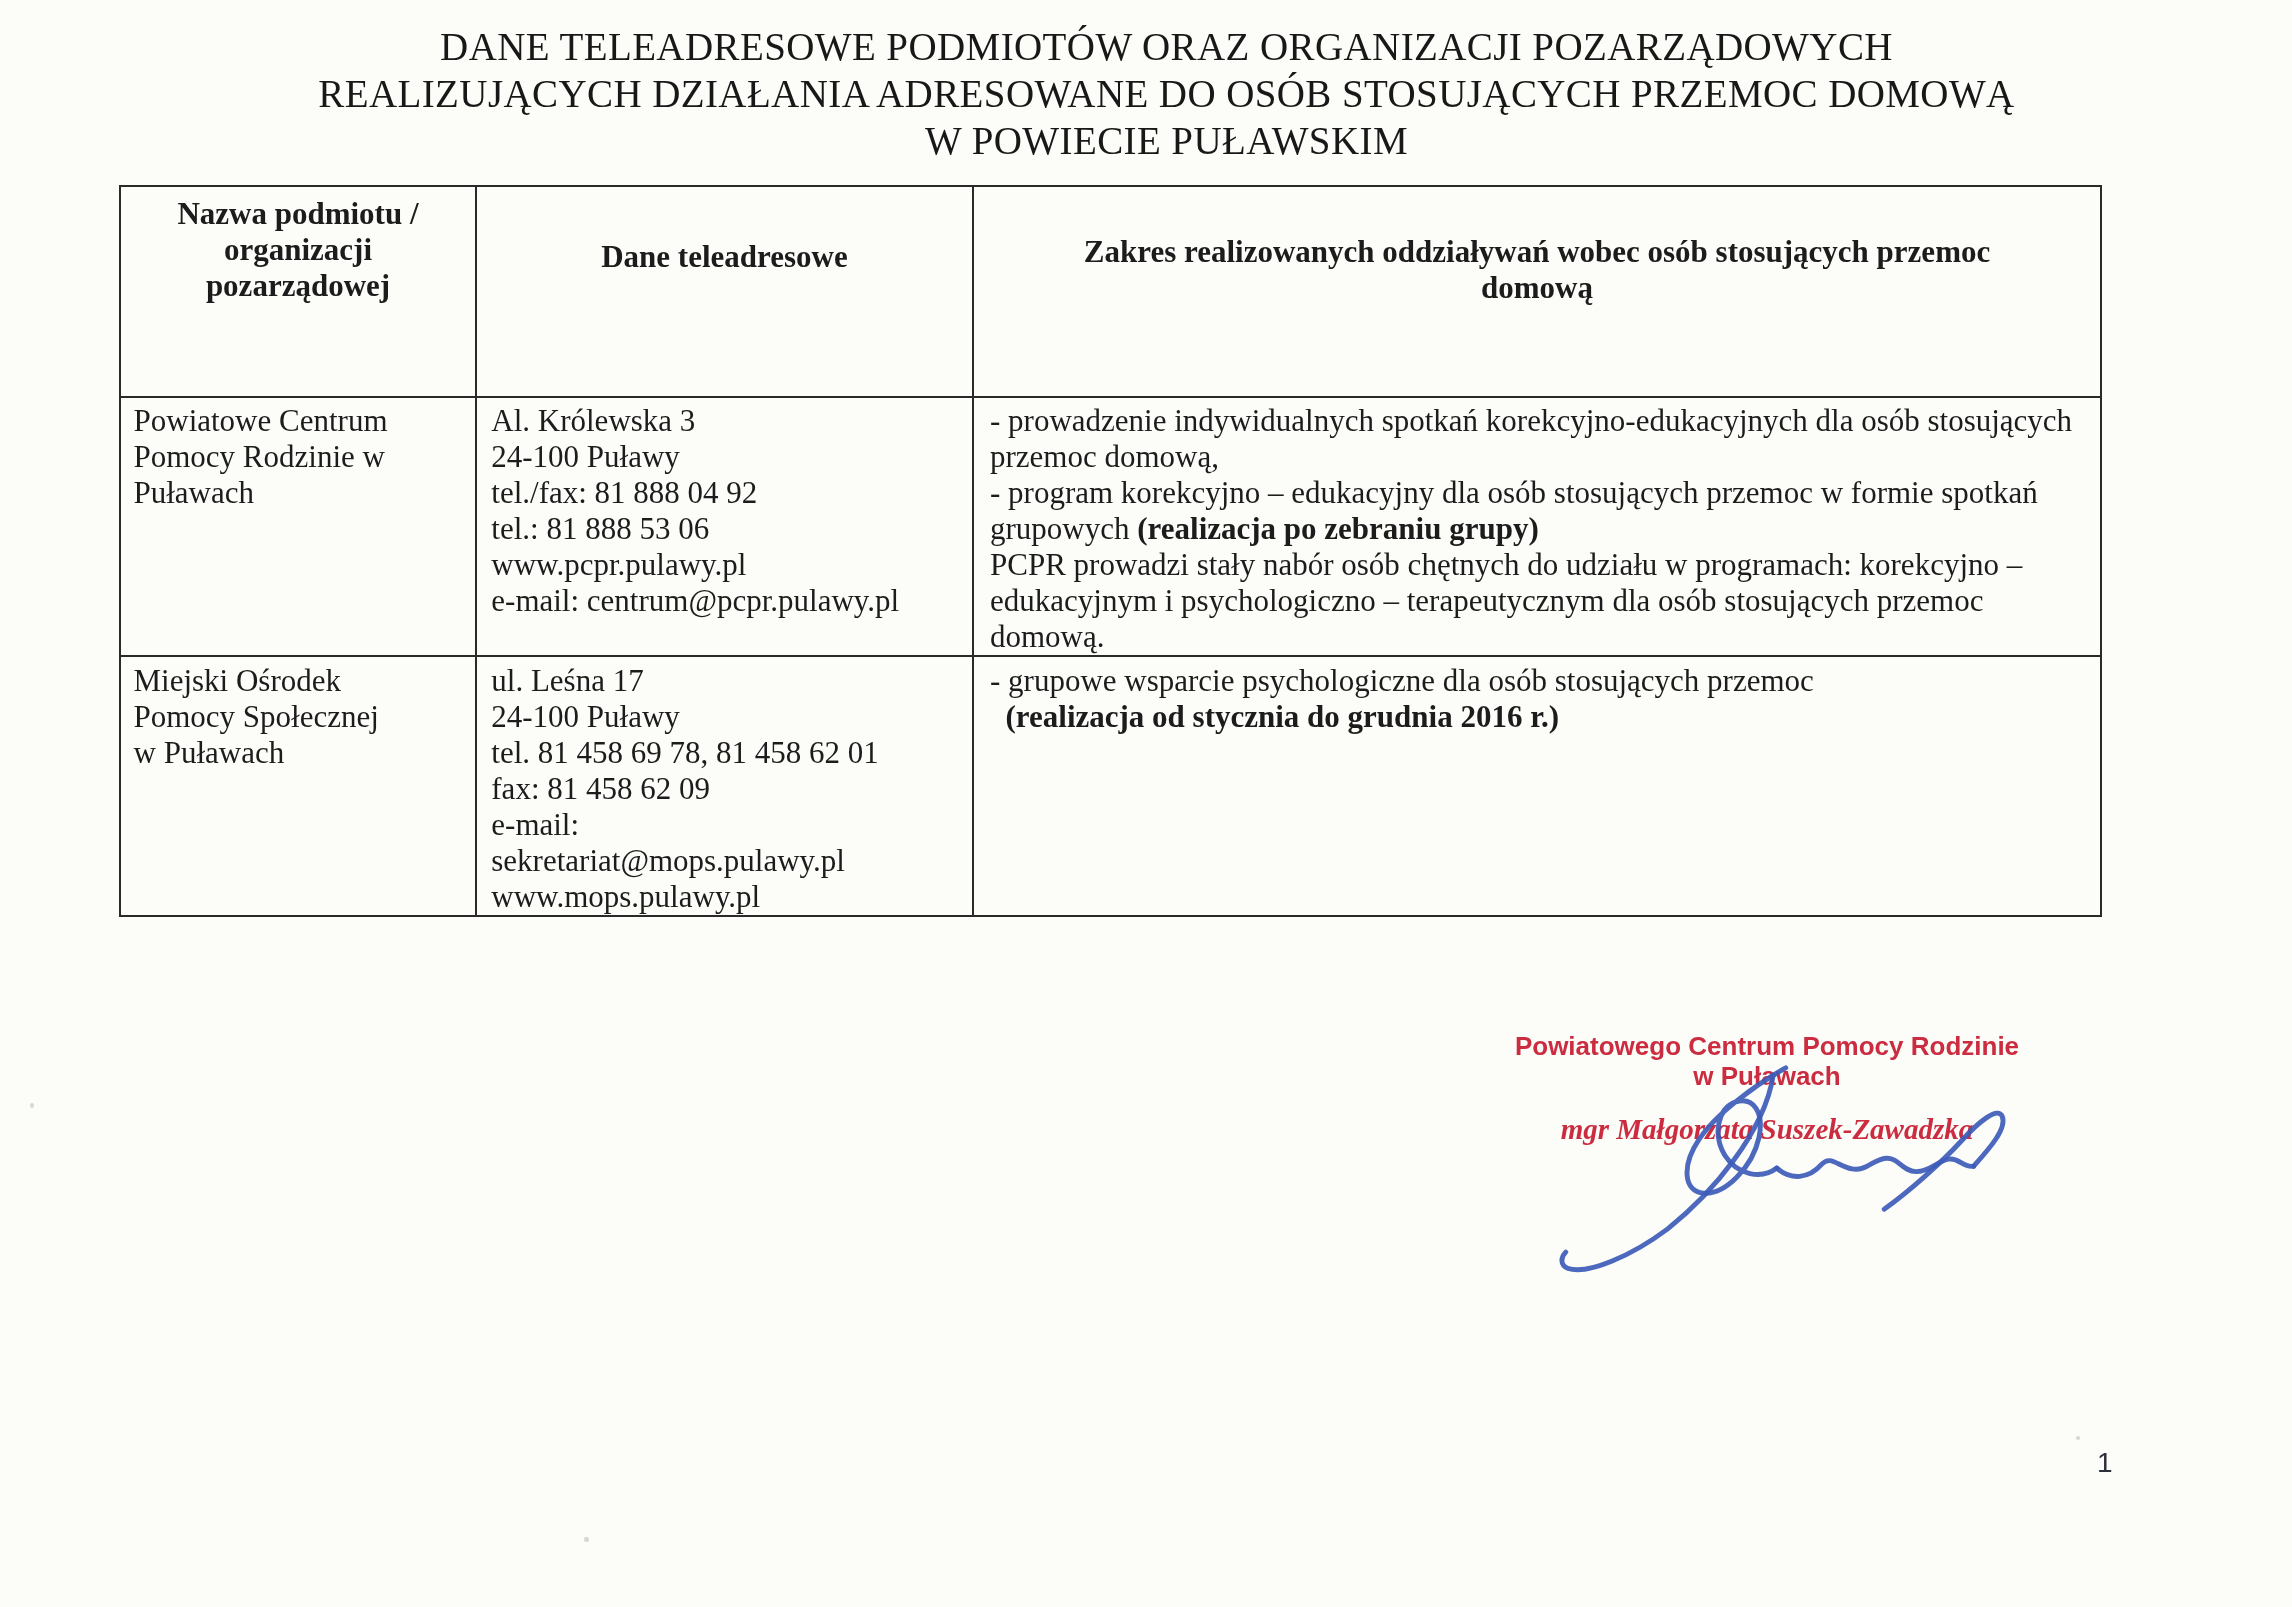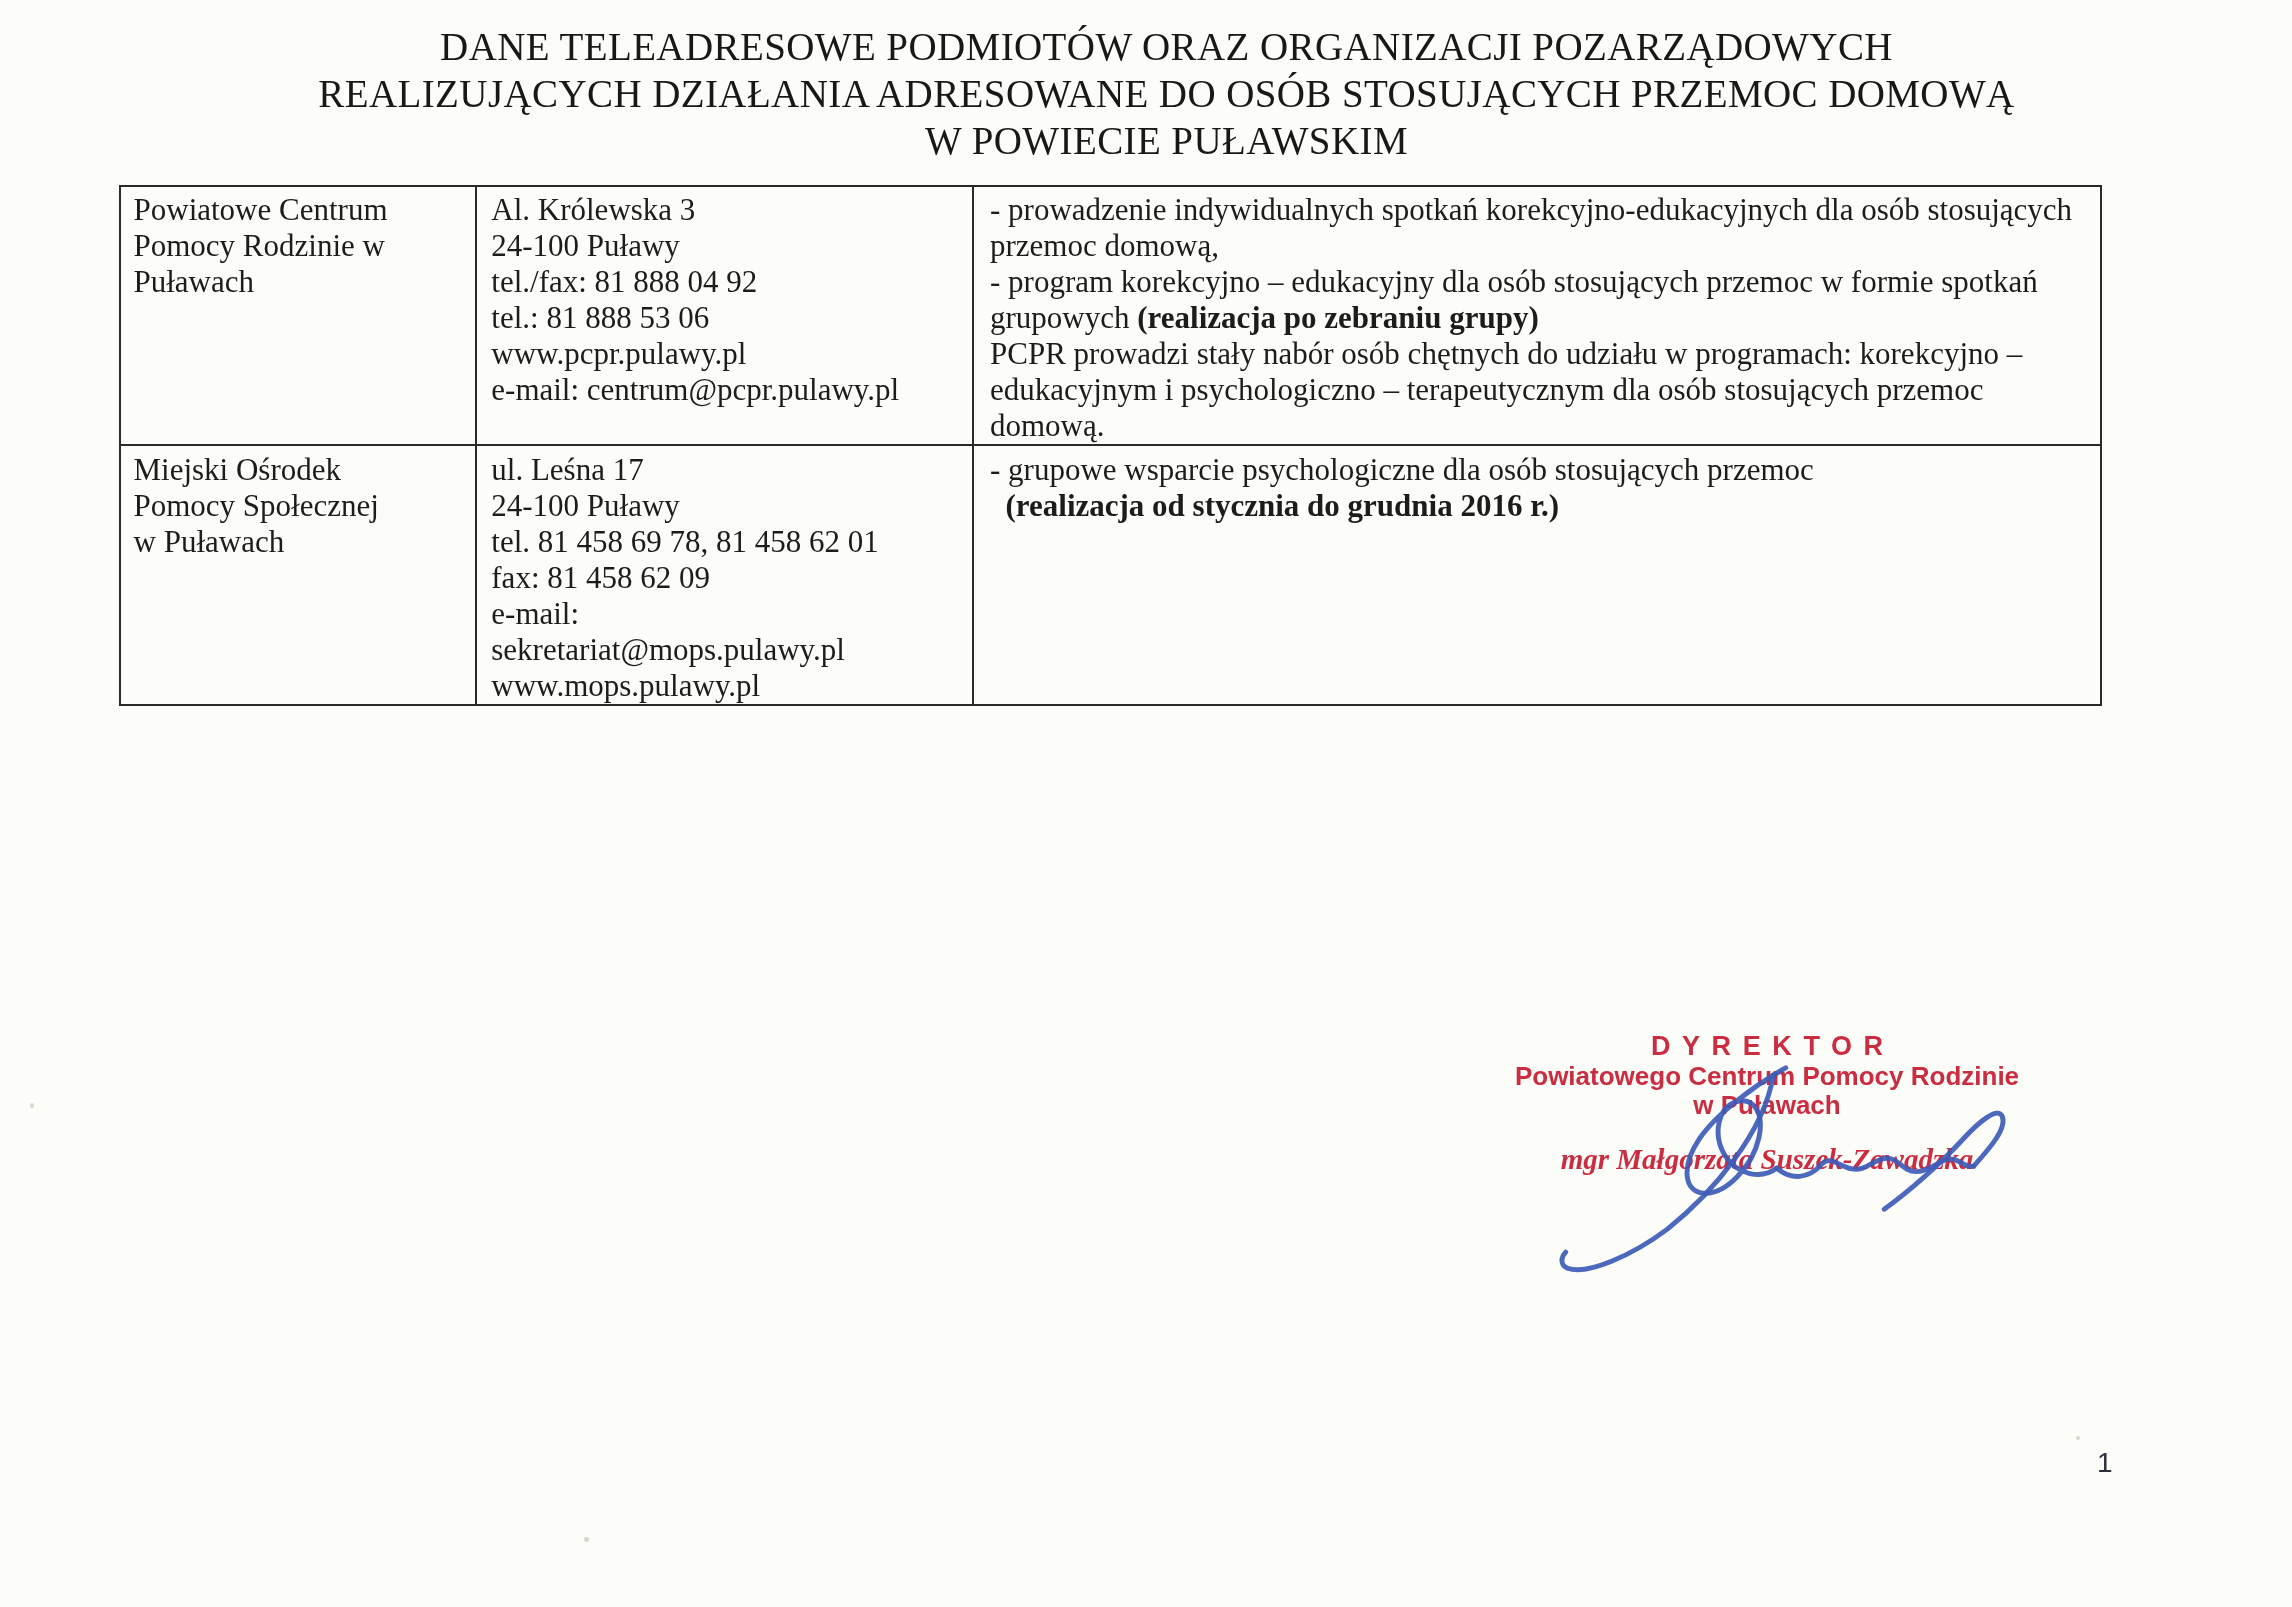--- a/index.html
+++ b/index.html
@@ -91,20 +91,28 @@
   <div class="tline">W POWIECIE PUŁAWSKIM</div>
 </div>
 
 <table class="main">
   <colgroup>
     <col style="width:356px">
     <col style="width:497px">
     <col style="width:1128px">
   </colgroup>
   <tbody>
+      <tr class="hdr">
+    <th class="h1 pre">Nazwa podmiotu /
+organizacji
+pozarządowej</th>
+    <th class="h2 pre">Dane teleadresowe</th>
+    <th class="h3 pre">Zakres realizowanych oddziaływań wobec osób stosujących przemoc
+domową</th>
+  </tr>
   <tr class="r1">
     <td class="c-name pre">Powiatowe Centrum
 Pomocy Rodzinie w
 Puławach</td>
     <td class="c-contact pre">Al. Królewska 3
 24-100 Puławy
 tel./fax: 81 888 04 92
 tel.: 81 888 53 06
 www.pcpr.pulawy.pl
 e-mail: centrum@pcpr.pulawy.pl</td>
@@ -123,21 +131,20 @@
 e-mail:
 sekretariat@mops.pulawy.pl
 www.mops.pulawy.pl</td>
     <td class="c-scope"><span class="prewrap">- grupowe wsparcie psychologiczne dla osób stosujących przemoc
   </span><span class="prewrap bold">(realizacja od stycznia do grudnia 2016 r.)</span><span class="prewrap"></span></td>
   </tr>
 </tbody>
   </table>
 
 <div class="stamp">
-  <div class="s-dir">DYREKTOR</div>
   <div class="s-org">Powiatowego Centrum Pomocy Rodzinie</div>
   <div class="s-org">w Puławach</div>
   <div class="s-name">mgr Małgorzata Suszek-Zawadzka</div>
 </div>
 
 <svg class="signature" viewBox="0 0 550 265" aria-hidden="true">
   <path d="M 282 20 C 250 38 205 70 185 100 C 165 130 168 158 190 160 C 215 162 245 130 252 98 C 258 70 246 52 226 58 C 206 65 200 95 214 118 C 228 140 255 145 272 132"></path>
   <path d="M 268 28 C 258 92 200 160 150 200 C 110 230 60 252 38 244 C 30 241 30 232 36 226"></path>
   <path d="M 272 132 C 288 146 308 144 322 128 C 332 117 340 130 356 133 C 372 136 380 122 394 121 C 408 120 412 136 428 136 C 443 136 452 124 464 122 C 476 120 480 132 492 130"></path>
   <path d="M 492 130 C 508 112 530 88 524 74 C 519 63 498 80 478 102 C 456 126 420 158 392 178"></path>

